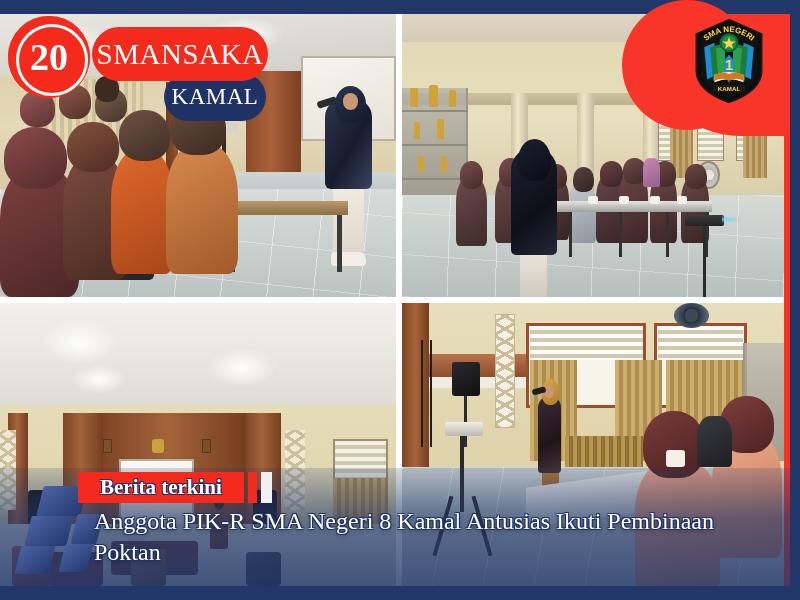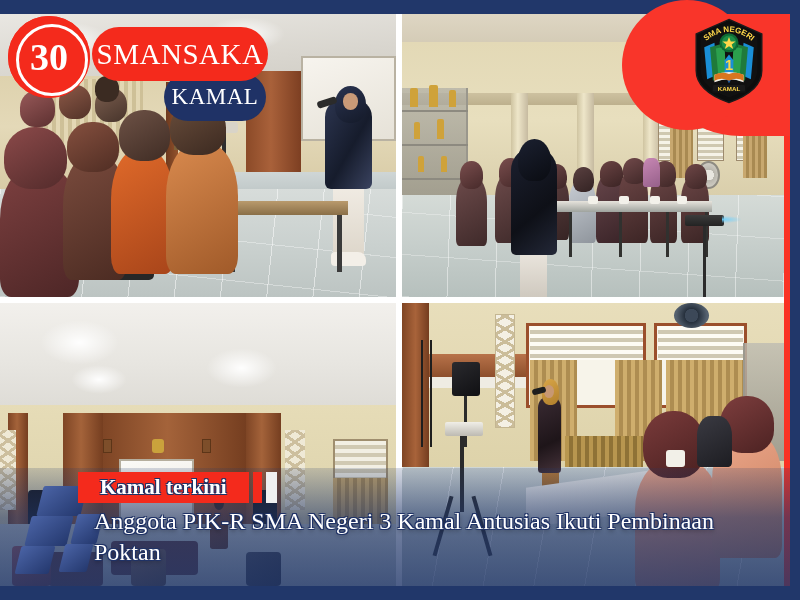--- a/index.html
+++ b/index.html
@@ -541,21 +541,21 @@
         <div class="p4-part-b" style="left:76%; top:40%; width:9%;  height:18%; background:linear-gradient(150deg,#3a3a42,#1d1d22);"></div>
         <div class="p4-part-b" style="left:68%; top:52%; width:5%;  height:6%;  background:#f2f0e8; border-radius:3px;"></div>
       </div>
     </div>
   </div>
 
   <div class="red-stripe"></div>
 
   <div class="badge-wrap">
     <div class="badge-24">
-      <span>30</span>
+      <span>20</span>
     </div>
     <div class="badge-smansaka">
       <span>SMANSAKA</span>
     </div>
     <div class="badge-news">
       <span>KAMAL</span>
     </div>
   </div>
 
   <div class="logo-blob"></div>
@@ -600,21 +600,21 @@
 
     <div class="deco-shapes">
       <i class="d1"></i>
         <i class="d2"></i>
         <i class="d3"></i>
         <i class="d4"></i>
         <i class="d5"></i>
     </div>
 
     <div class="ticker">
-      <div class="ticker-label">Kamal terkini</div>
+      <div class="ticker-label">Berita terkini</div>
       <div class="ticker-bar-red"></div>
       <div class="ticker-bar-white"></div>
     </div>
 
-    <div class="headline">Anggota PIK-R SMA Negeri 3 Kamal Antusias Ikuti Pembinaan Poktan</div>
+    <div class="headline">Anggota PIK-R SMA Negeri 8 Kamal Antusias Ikuti Pembinaan Poktan</div>
   </div>
 
 </div>
 
 </body></html>

